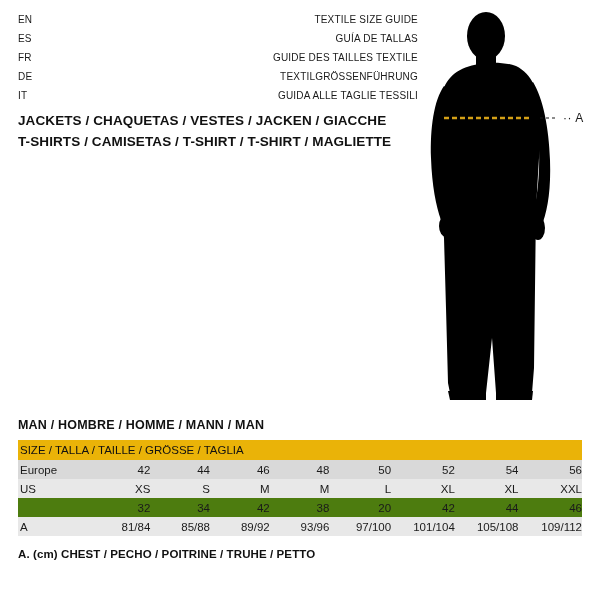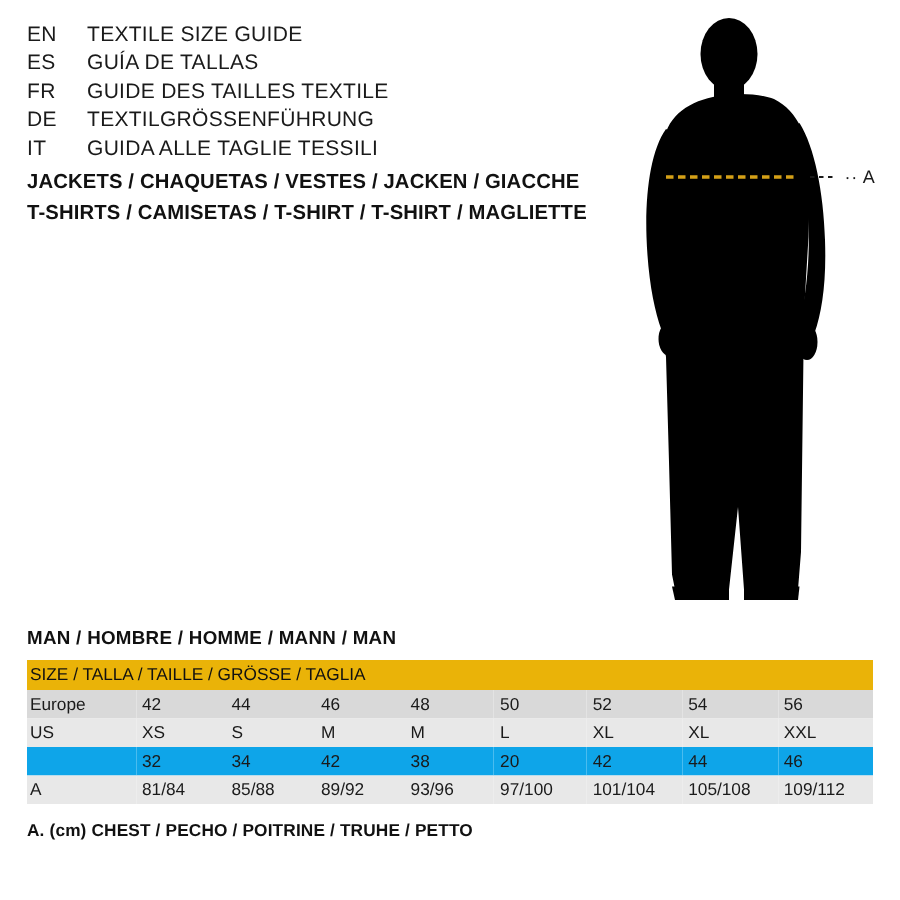--- a/index.html
+++ b/index.html
@@ -25,22 +25,23 @@
   .lang-block {
     position: absolute;
     left: 18px;
     top: 14px;
     width: 400px;
   }
   .lang-row {
     display: flex;
     align-items: baseline;
     height: 19px;
-    font-size: 14px;
+    font-size: 10px;
     letter-spacing: .2px;
+    justify-content: space-between;
   }
   .lang-code {
     width: 40px;
     flex: 0 0 40px;
     color: #1a1a1a;
   }
   .lang-text {
     color: #1a1a1a;
   }
 
@@ -106,32 +107,32 @@
     color: #1a1a1a;
     white-space: nowrap;
   }
   .size-table td.label {
     width: 86px;
     padding-left: 2px;
     text-align: left;
   }
   .size-table td.val {
     width: 68px;
-    text-align: left;
+    text-align: right;
     padding-left: 4px;
   }
   .row-head td {
     background: #eab308;
     font-size: 11.5px;
     color: #111111;
     height: 20px;
   }
   .row-a td { background: #d9d9d9; }
   .row-b td { background: #e8e8e8; margin-left: 12px; }
-  .row-c td { background: #0ea5e9; }
+  .row-c td { background: #4d7c0f; }
   .row-d td { background: #e8e8e8; }
 
   
   .footer-note {
     position: absolute;
     left: 18px;
     top: 548px;
     font-size: 11.5px;
     font-weight: bold;
     letter-spacing: .1px;

